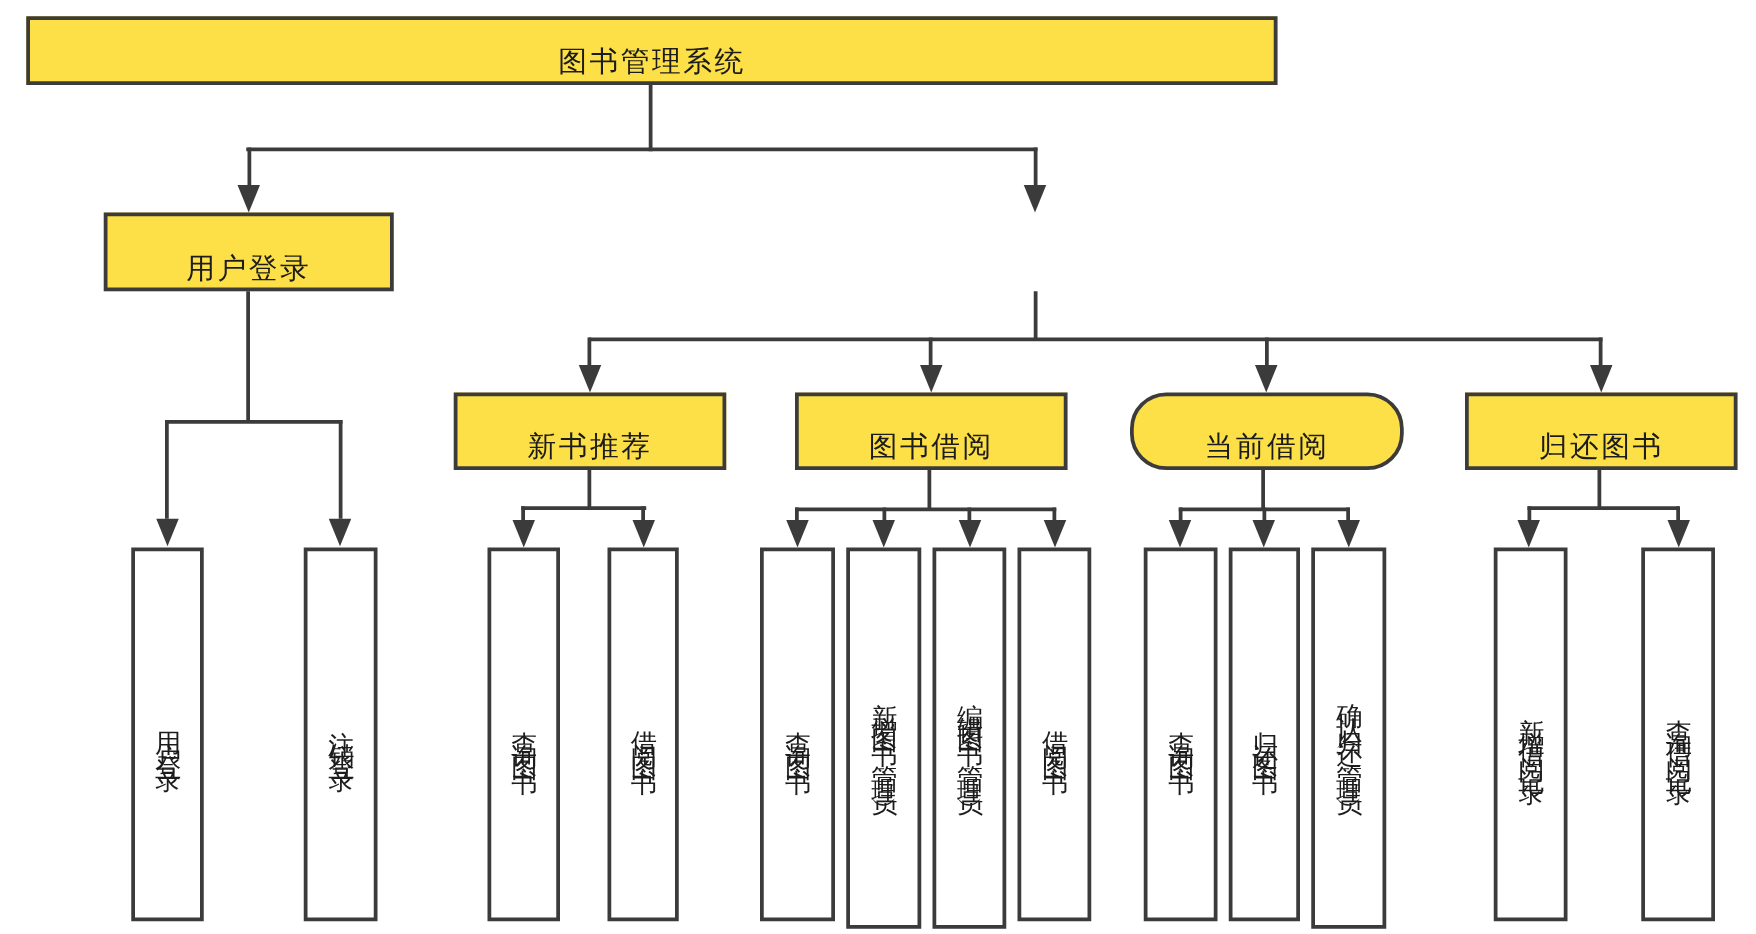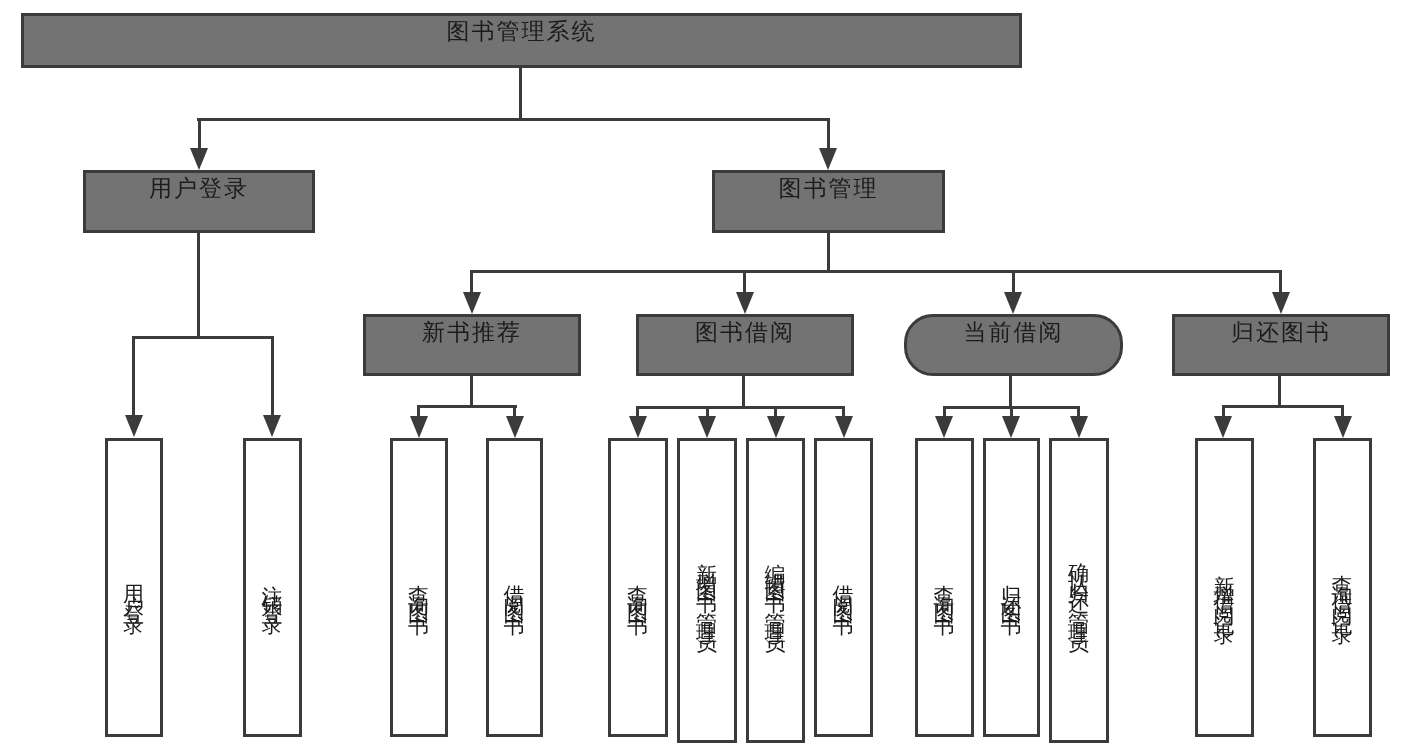--- a/index.html
+++ b/index.html
@@ -12,22 +12,22 @@
     position:relative;
     width:1405px;height:747px;
     background:#ffffff;
     font-family:"Liberation Sans", sans-serif;
     color:var(--text);
     overflow:hidden;
   }
   .hbox{
     position:absolute;
     border:3px solid var(--line);
-    background:#737373;
-    display:flex;align-items:flex-start;justify-content:center;
+    background:#fde047;
+    display:flex;align-items:flex-end;justify-content:center;
     box-sizing:border-box;
     font-size:23px;
     letter-spacing:2px;
     color:var(--text);
   }
   .vbox{
     position:absolute;
     border:3px solid var(--line);
     background:#ffffff;
     display:flex;align-items:center;justify-content:center;
@@ -70,23 +70,20 @@
 
   <div class="vline" style="left:519px;top:68px;height:53px;"></div>
   <div class="hline" style="left:197px;top:118px;width:633px;"></div>
   <div class="vline" style="left:198px;top:118px;height:30px;"></div>
   <div class="atip" style="left:190px;top:148px;"></div>
   <div class="vline" style="left:827px;top:118px;height:30px;"></div>
   <div class="atip" style="left:819px;top:148px;"></div>
 
   <div class="hbox" style="left:83px;top:170px;width:232px;height:63px;">
     <span>用户登录</span>
-  </div>
-  <div class="hbox" style="left:712px;top:170px;width:233px;height:63px;">
-    <span>图书管理</span>
   </div>
 
   <div class="vline" style="left:197px;top:233px;height:105px;"></div>
   <div class="hline" style="left:132px;top:336px;width:142px;"></div>
   <div class="vline" style="left:132px;top:336px;height:79px;"></div>
   <div class="atip" style="left:125px;top:415px;"></div>
   <div class="vline" style="left:271px;top:336px;height:79px;"></div>
   <div class="atip" style="left:263px;top:415px;"></div>
 
   <div class="vline" style="left:827px;top:233px;height:39px;"></div>

